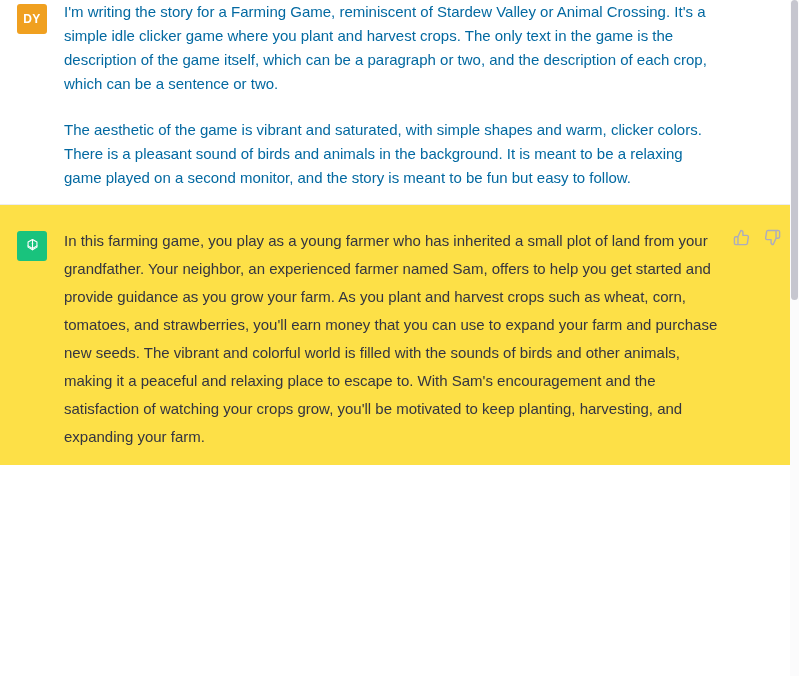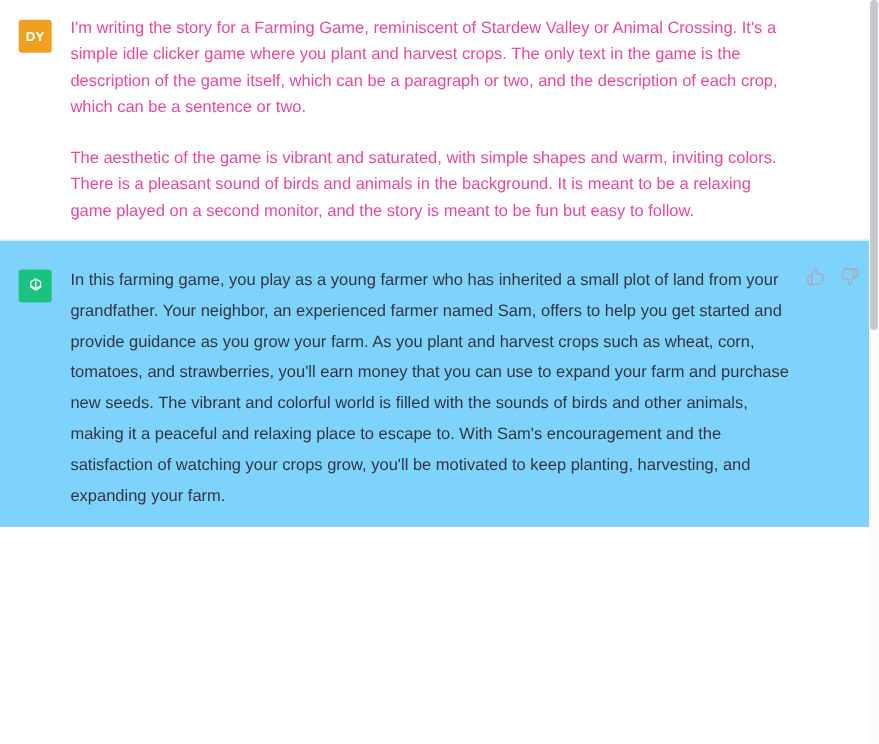--- a/index.html
+++ b/index.html
@@ -12,28 +12,28 @@
     height: 676px;
     overflow: hidden;
     font-family: "Liberation Sans", sans-serif;
     color: #343541;
   }
   .conversation {
     width: 799px;
   }
   .turn {
     display: flex;
-    padding: 14px 0 14px 0;
+    padding: 0 0 14px 0;
     box-sizing: border-box;
   }
   .turn-user {
     background: #ffffff;
   }
   .turn-assistant {
-    background: #7dd3fc;
+    background: #fde047;
     border-top: 1px solid #ececf1;
     padding-top: 22px;
   }
   .avatar-col {
     width: 64px;
     min-width: 64px;
     display: flex;
     justify-content: center;
     padding-top: 4px;
   }
@@ -61,21 +61,21 @@
   }
   .msg-col {
     flex: 1;
     padding-right: 20px;
     position: relative;
   }
   .msg-user p {
     margin: 0 0 22px 0;
     font-size: 15px;
     line-height: 24px;
-    color: #ec4899;
+    color: #0369a1;
     max-width: 660px;
   }
   .msg-user p:last-child {
     margin-bottom: 0;
   }
   .msg-assistant p {
     margin: 0;
     font-size: 15px;
     line-height: 28px;
     color: #343541;
@@ -121,21 +121,21 @@
 <body>
 
 <div class="conversation">
 
   <div class="turn turn-user">
     <div class="avatar-col">
       <div class="avatar avatar-user">DY</div>
     </div>
     <div class="msg-col msg-user">
       <p>I'm writing the story for a Farming Game, reminiscent of Stardew Valley or Animal Crossing. It's a simple idle clicker game where you plant and harvest crops. The only text in the game is the description of the game itself, which can be a paragraph or two, and the description of each crop, which can be a sentence or two.</p>
-      <p>The aesthetic of the game is vibrant and saturated, with simple shapes and warm, inviting colors. There is a pleasant sound of birds and animals in the background. It is meant to be a relaxing game played on a second monitor, and the story is meant to be fun but easy to follow.</p>
+      <p>The aesthetic of the game is vibrant and saturated, with simple shapes and warm, clicker colors. There is a pleasant sound of birds and animals in the background. It is meant to be a relaxing game played on a second monitor, and the story is meant to be fun but easy to follow.</p>
     </div>
   </div>
 
   <div class="turn turn-assistant">
     <div class="avatar-col">
       <div class="avatar avatar-assistant">
         <svg width="19" height="19" viewBox="0 0 24 24" fill="none" stroke="#ffffff" stroke-width="1.4" stroke-linecap="round" stroke-linejoin="round" aria-hidden="true">
           <path d="M12 3.2 L17.6 6.4 L17.6 12.8 L12 16 L6.4 12.8 L6.4 6.4 Z"></path>
           <path d="M12 8 L12 16"></path>
           <path d="M6.4 11.2 L12 14.4 L17.6 11.2"></path>

